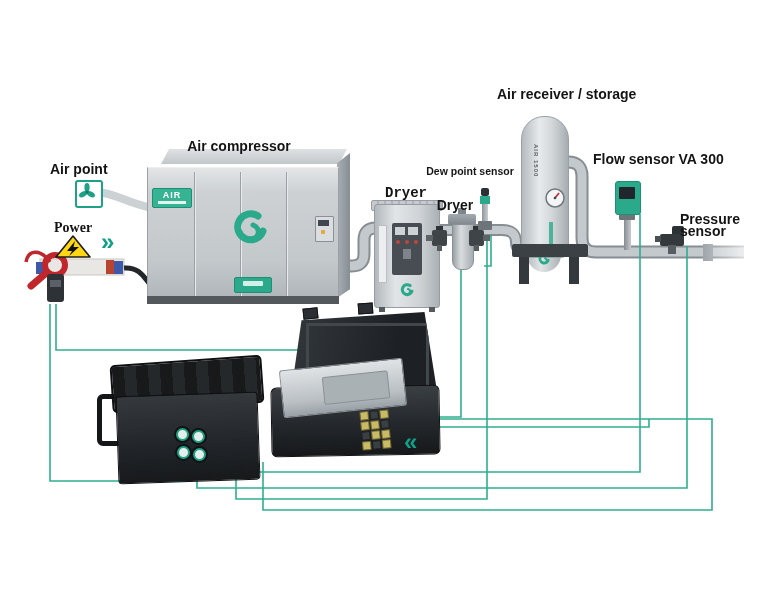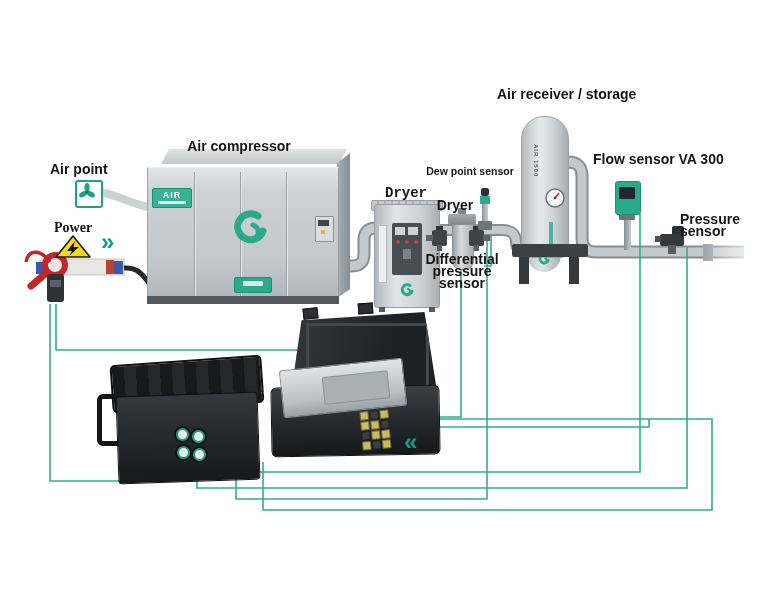--- a/index.html
+++ b/index.html
@@ -181,25 +181,20 @@
       <path d="M 484 236 L 491 236 L 491 266 L 484 266"></path>
     </g>
   </svg>
 
   <div class="label" style="left:50px;top:163px;">Air point</div>
   <div class="label" style="left:54px;top:222px;font-family:Liberation Serif, serif;">Power</div>
   <div class="label center" style="left:169px;top:140px;width:140px;">Air compressor</div>
   <div class="label center" style="left:375px;top:187px;width:62px;font-family:Liberation Mono, monospace;">Dryer</div>
   <div class="label center" style="left:420px;top:165px;width:100px;font-size:10.5px;">Dew point sensor</div>
   <div class="label center" style="left:430px;top:199px;width:50px;">Dryer</div>
-  <div class="label center" style="left:420px;top:253px;width:84px;">
-    <span style="display:block">Differential</span>
-    <span style="display:block">pressure</span>
-    <span style="display:block">sensor</span>
-  </div>
   <div class="label" style="left:497px;top:88px;">Air receiver / storage</div>
   <div class="label" style="left:593px;top:153px;">Flow sensor VA 300</div>
   <div class="label" style="left:648px;top:213px;margin-left:32px;">Pressure sensor</div>
 
   <div class="chev" style="left:101px;top:232px;">»</div>
   <div class="chev" style="left:404px;top:432px;">«</div>
 
   <div class="abs fan-box">
     <svg width="20" height="20" viewBox="0 0 20 20">
       <g fill="#1fa188">

